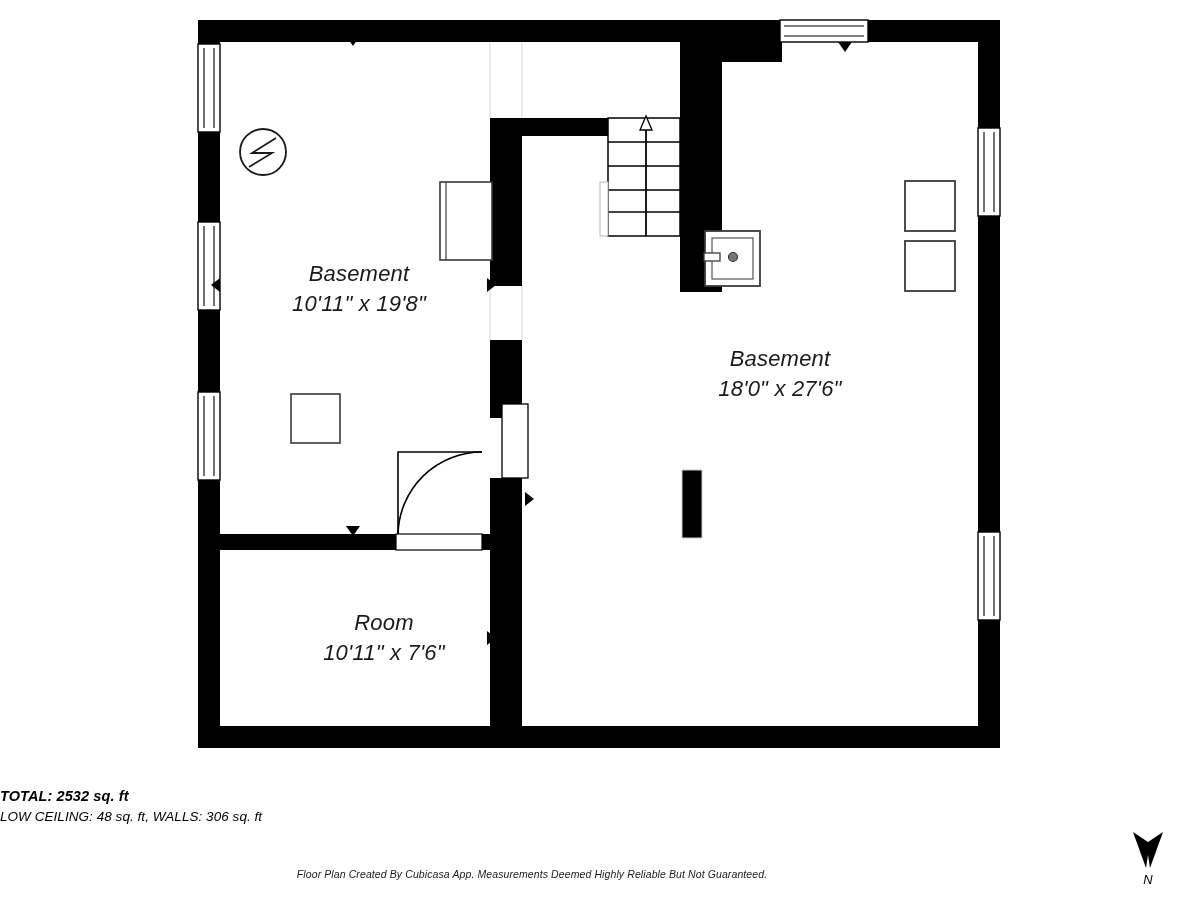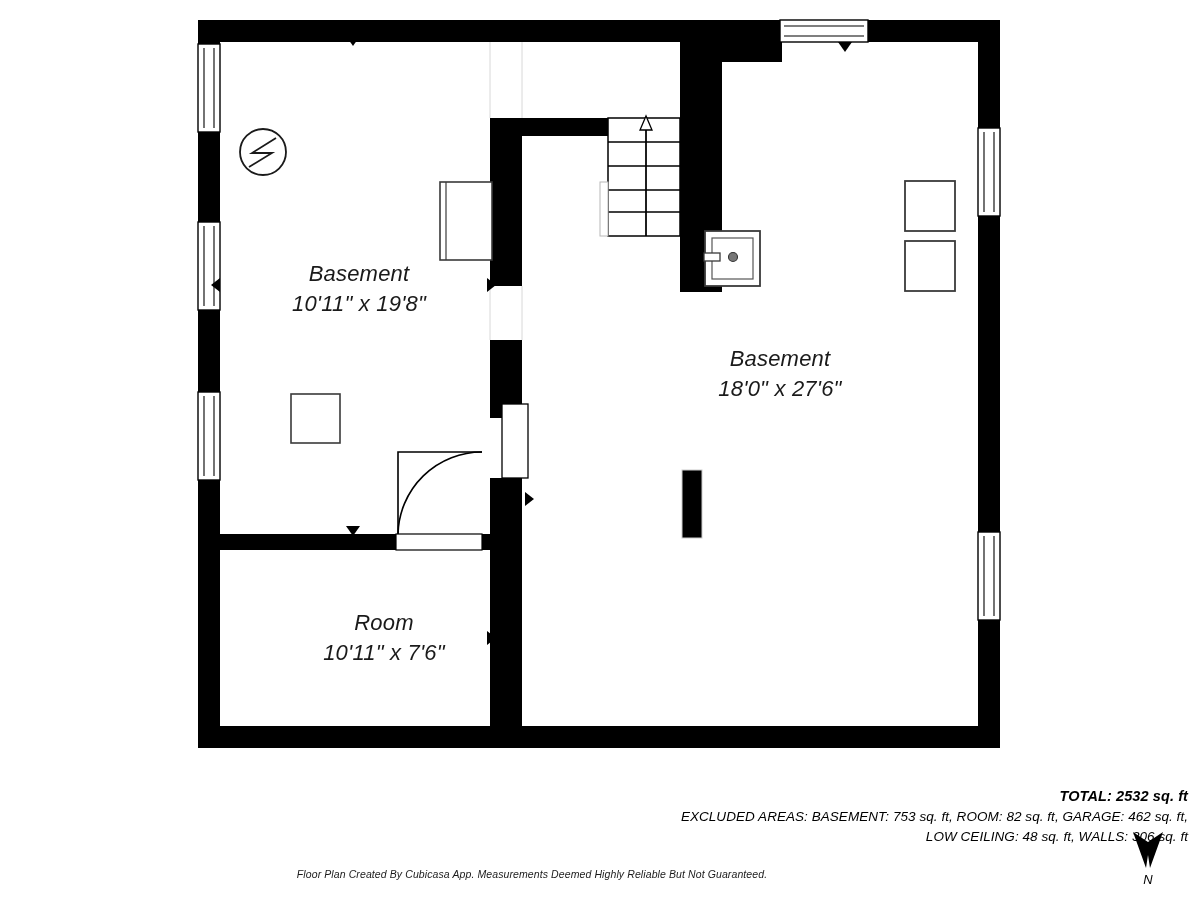--- a/index.html
+++ b/index.html
@@ -50,21 +50,21 @@
     font-size: 22px;
     font-weight: 400;
     letter-spacing: 0.2px;
     margin-top: 2px;
   }
   #summary-block {
     position: absolute;
     left: 0;
     top: 786px;
     width: 1188px;
-    text-align: right;
+    text-align: left;
     font-family: "Liberation Sans", sans-serif;
     color: #000000;
   }
   #summary-total {
     font-size: 14.5px;
     font-weight: bold;
     letter-spacing: 0.1px;
     line-height: 1.45;
   }
   .summary-line {
@@ -294,21 +294,20 @@
     <span class="rl-dims">18'0" x 27'6"</span>
   </div>
 
   <div class="room-label" style="left:353px; top:637px;margin-left:31px;">
     <span class="rl-name">Room</span>
     <span class="rl-dims">10'11" x 7'6"</span>
   </div>
 
   <div id="summary-block">
     <div id="summary-total">TOTAL: 2532 sq. ft</div>
-    <div class="summary-line">EXCLUDED AREAS: BASEMENT: 753 sq. ft, ROOM: 82 sq. ft, GARAGE: 462 sq. ft,</div>
     <div class="summary-line">LOW CEILING: 48 sq. ft, WALLS: 306 sq. ft</div>
   </div>
 
   <div id="disclaimer">Floor Plan Created By Cubicasa App. Measurements Deemed Highly Reliable But Not Guaranteed.</div>
 
   <div id="compass">
     <svg width="46" height="44" viewBox="0 0 46 44">
       <path d="M 8 4 L 23 14 L 38 4 L 25 40 L 23 27 L 21 40 Z" fill="#000000"></path>
     </svg>
     <div id="compass-letter">N</div>

